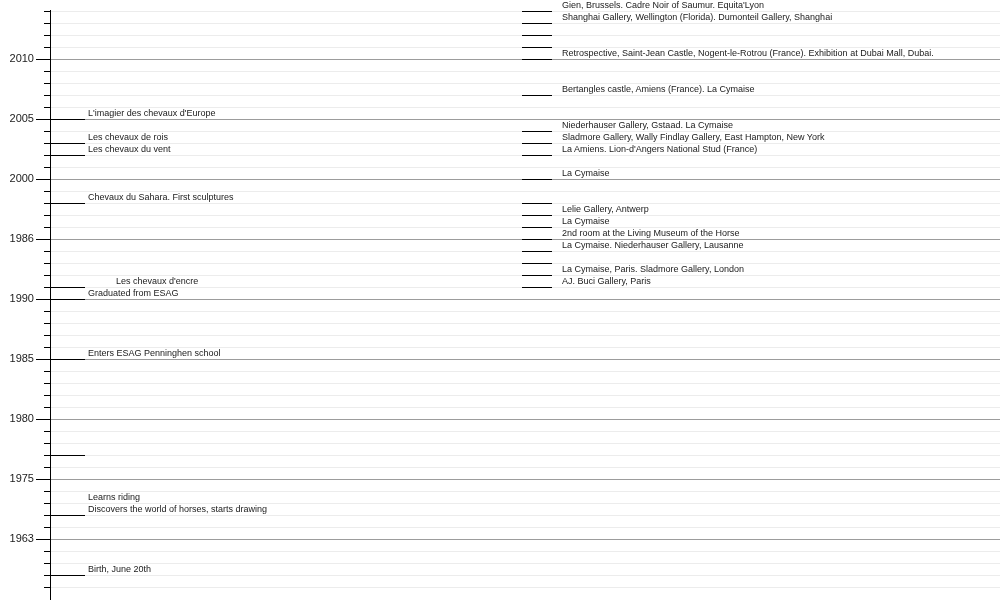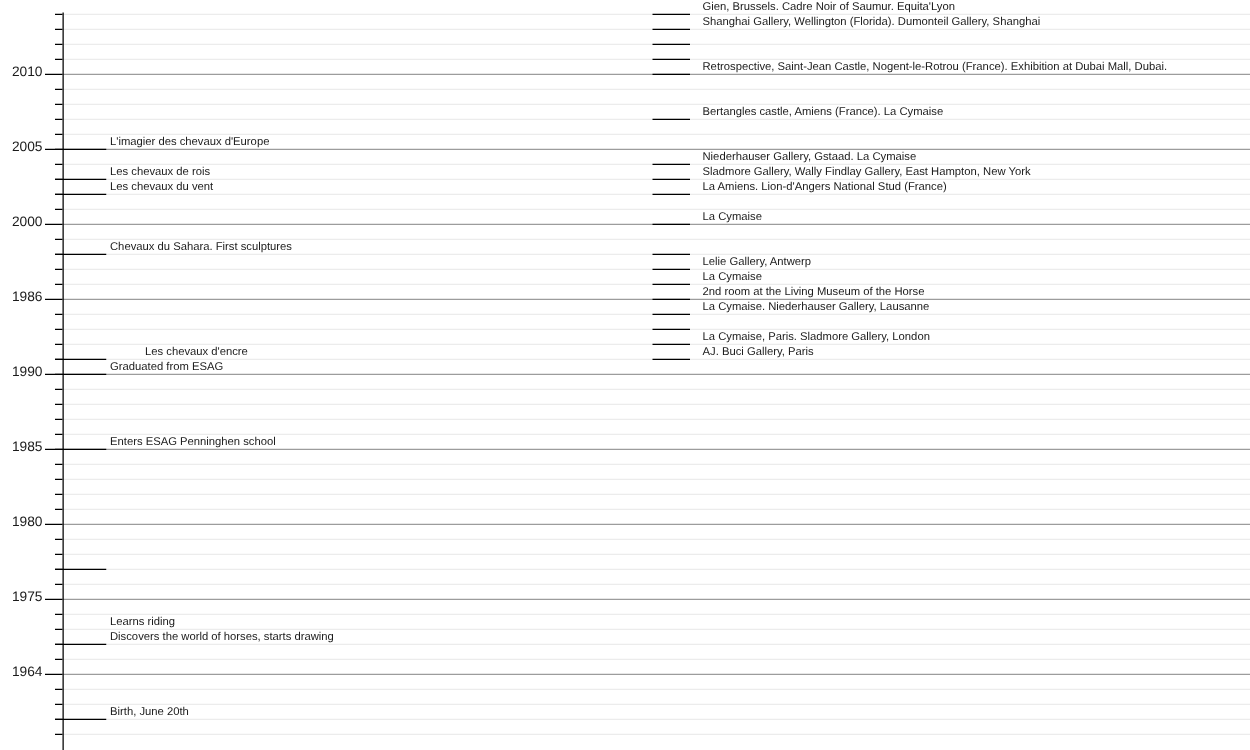--- a/index.html
+++ b/index.html
@@ -124,21 +124,21 @@
     <div class="tick" style="top: 23px; left: 44px; width: 6px; background: rgb(0, 0, 0);"></div>
     <div class="tick" style="top: 11px; left: 44px; width: 6px; background: rgb(0, 0, 0);"></div>
     <div class="year-label" style="top: 53px;">2010</div>
     <div class="year-label" style="top: 113px;">2005</div>
     <div class="year-label" style="top: 173px;">2000</div>
     <div class="year-label" style="top: 233px;">1986</div>
     <div class="year-label" style="top: 293px;">1990</div>
     <div class="year-label" style="top: 353px;">1985</div>
     <div class="year-label" style="top: 413px;">1980</div>
     <div class="year-label" style="top: 473px;">1975</div>
-    <div class="year-label" style="top: 533px;">1964</div>
+    <div class="year-label" style="top: 533px;">1963</div>
     <div class="event-line" style="top: 119px; left: 44px; width: 41px; background: rgb(0, 0, 0);"></div>
     <div class="event-label" style="top: 108px; left: 88px; color: rgb(26, 26, 26);">L'imagier des chevaux d'Europe</div>
     <div class="event-line" style="top: 143px; left: 44px; width: 41px; background: rgb(0, 0, 0);"></div>
     <div class="event-label" style="top: 132px; left: 88px; color: rgb(26, 26, 26);">Les chevaux de rois</div>
     <div class="event-line" style="top: 155px; left: 44px; width: 41px; background: rgb(0, 0, 0);"></div>
     <div class="event-label" style="top: 144px; left: 88px; color: rgb(26, 26, 26);">Les chevaux du vent</div>
     <div class="event-line" style="top: 203px; left: 44px; width: 41px; background: rgb(0, 0, 0);"></div>
     <div class="event-label" style="top: 192px; left: 88px; color: rgb(26, 26, 26);">Chevaux du Sahara. First sculptures</div>
     <div class="event-line" style="top: 287px; left: 44px; width: 41px; background: rgb(0, 0, 0);"></div>
     <div class="event-label" style="top: 276px; left: 88px; color: rgb(26, 26, 26); margin-left: 28px;">Les chevaux d'encre</div>

